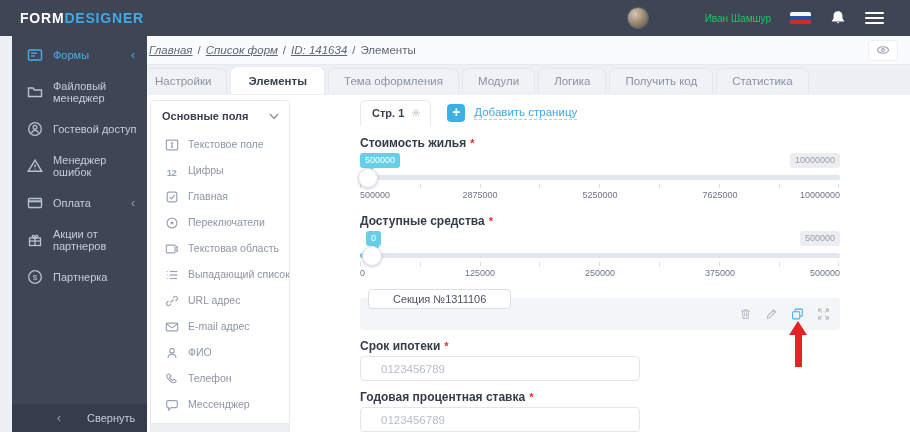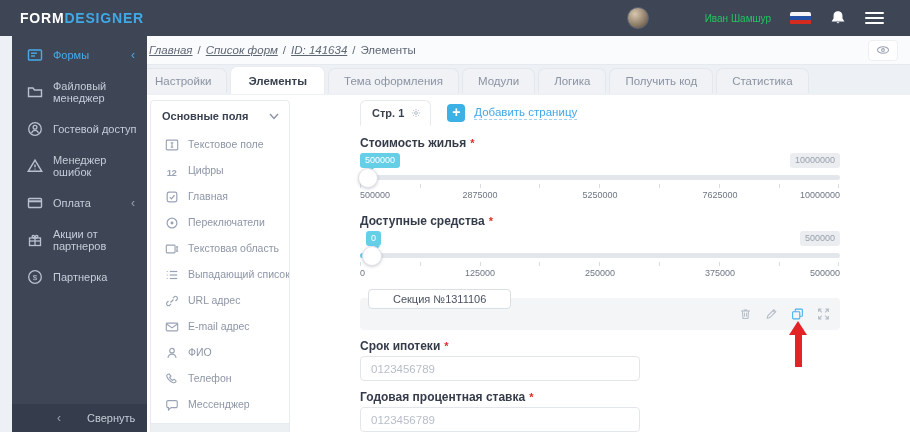--- a/index.html
+++ b/index.html
@@ -82,21 +82,21 @@
 
   .section-bar { position:relative; margin-top:19px; height:32px; background:#f3f5f7; border-radius:4px; }
   .section-badge { position:absolute; top:-9px; left:8px; background:#fff; border:1px solid #dadfe5; border-radius:4px; padding:3px 24px; font-size:11px; color:#4a5261; }
   .section-actions { position:absolute; right:10px; top:50%; transform:translateY(-50%); display:flex; gap:13px; }
   .section-actions .act { color:#b6bdc9; cursor:pointer; display:flex; }
   .section-actions .act.hl { color:#43b3e8; }
   .red-arrow { position:absolute; top:23px; right:33px; width:18px; z-index:15; }
   .red-arrow .head { width:0; height:0; border-left:9px solid transparent; border-right:9px solid transparent; border-bottom:14px solid #e32427; }
   .red-arrow .shaft { width:7px; height:32px; background:#e32427; margin:0 auto; }
 
-  .text-input { display:block; margin-top:3px; width:280px; height:25px; border:1px solid #e2e5ea; border-radius:4px; padding:0 10px; font-size:11.5px; color:#333; font-family:"Liberation Sans", sans-serif; outline:none; }
+  .text-input { display:block; margin-top:3px; width:280px; height:25px; border:1px solid #e2e5ea; border-radius:4px; padding:0 20px; font-size:11.5px; color:#333; font-family:"Liberation Sans", sans-serif; outline:none; }
   .text-input::placeholder { color:#b7bdc9; }
   .f-label.mt { margin-top:9px; }
 </style>
 </head>
 <body>
 
 <div class="page">
 
   <div class="header">
     <div class="logo">

